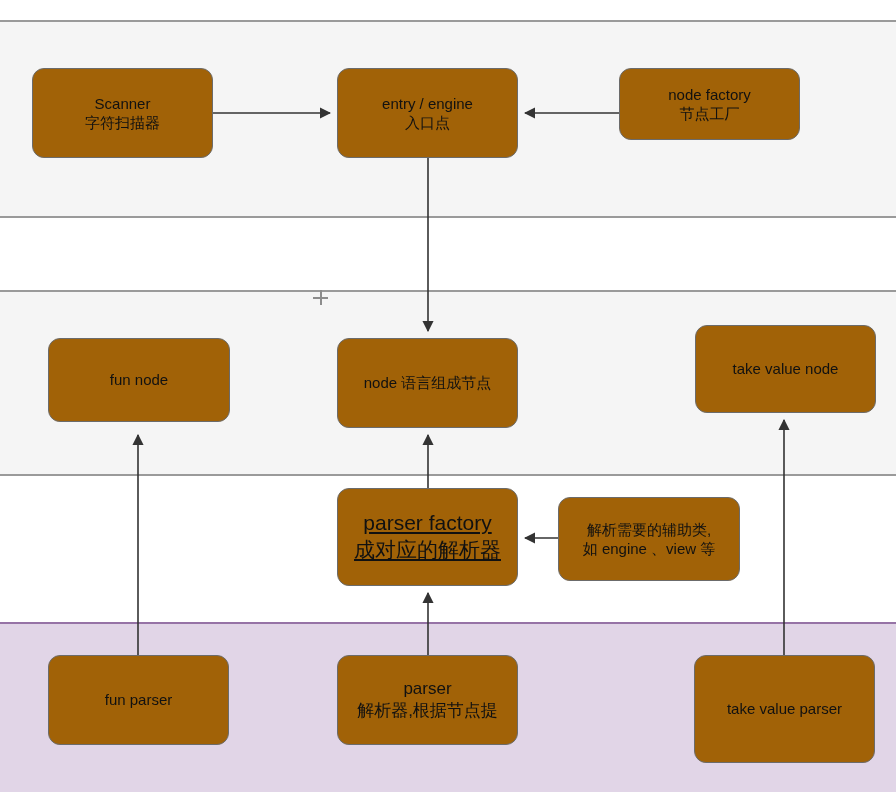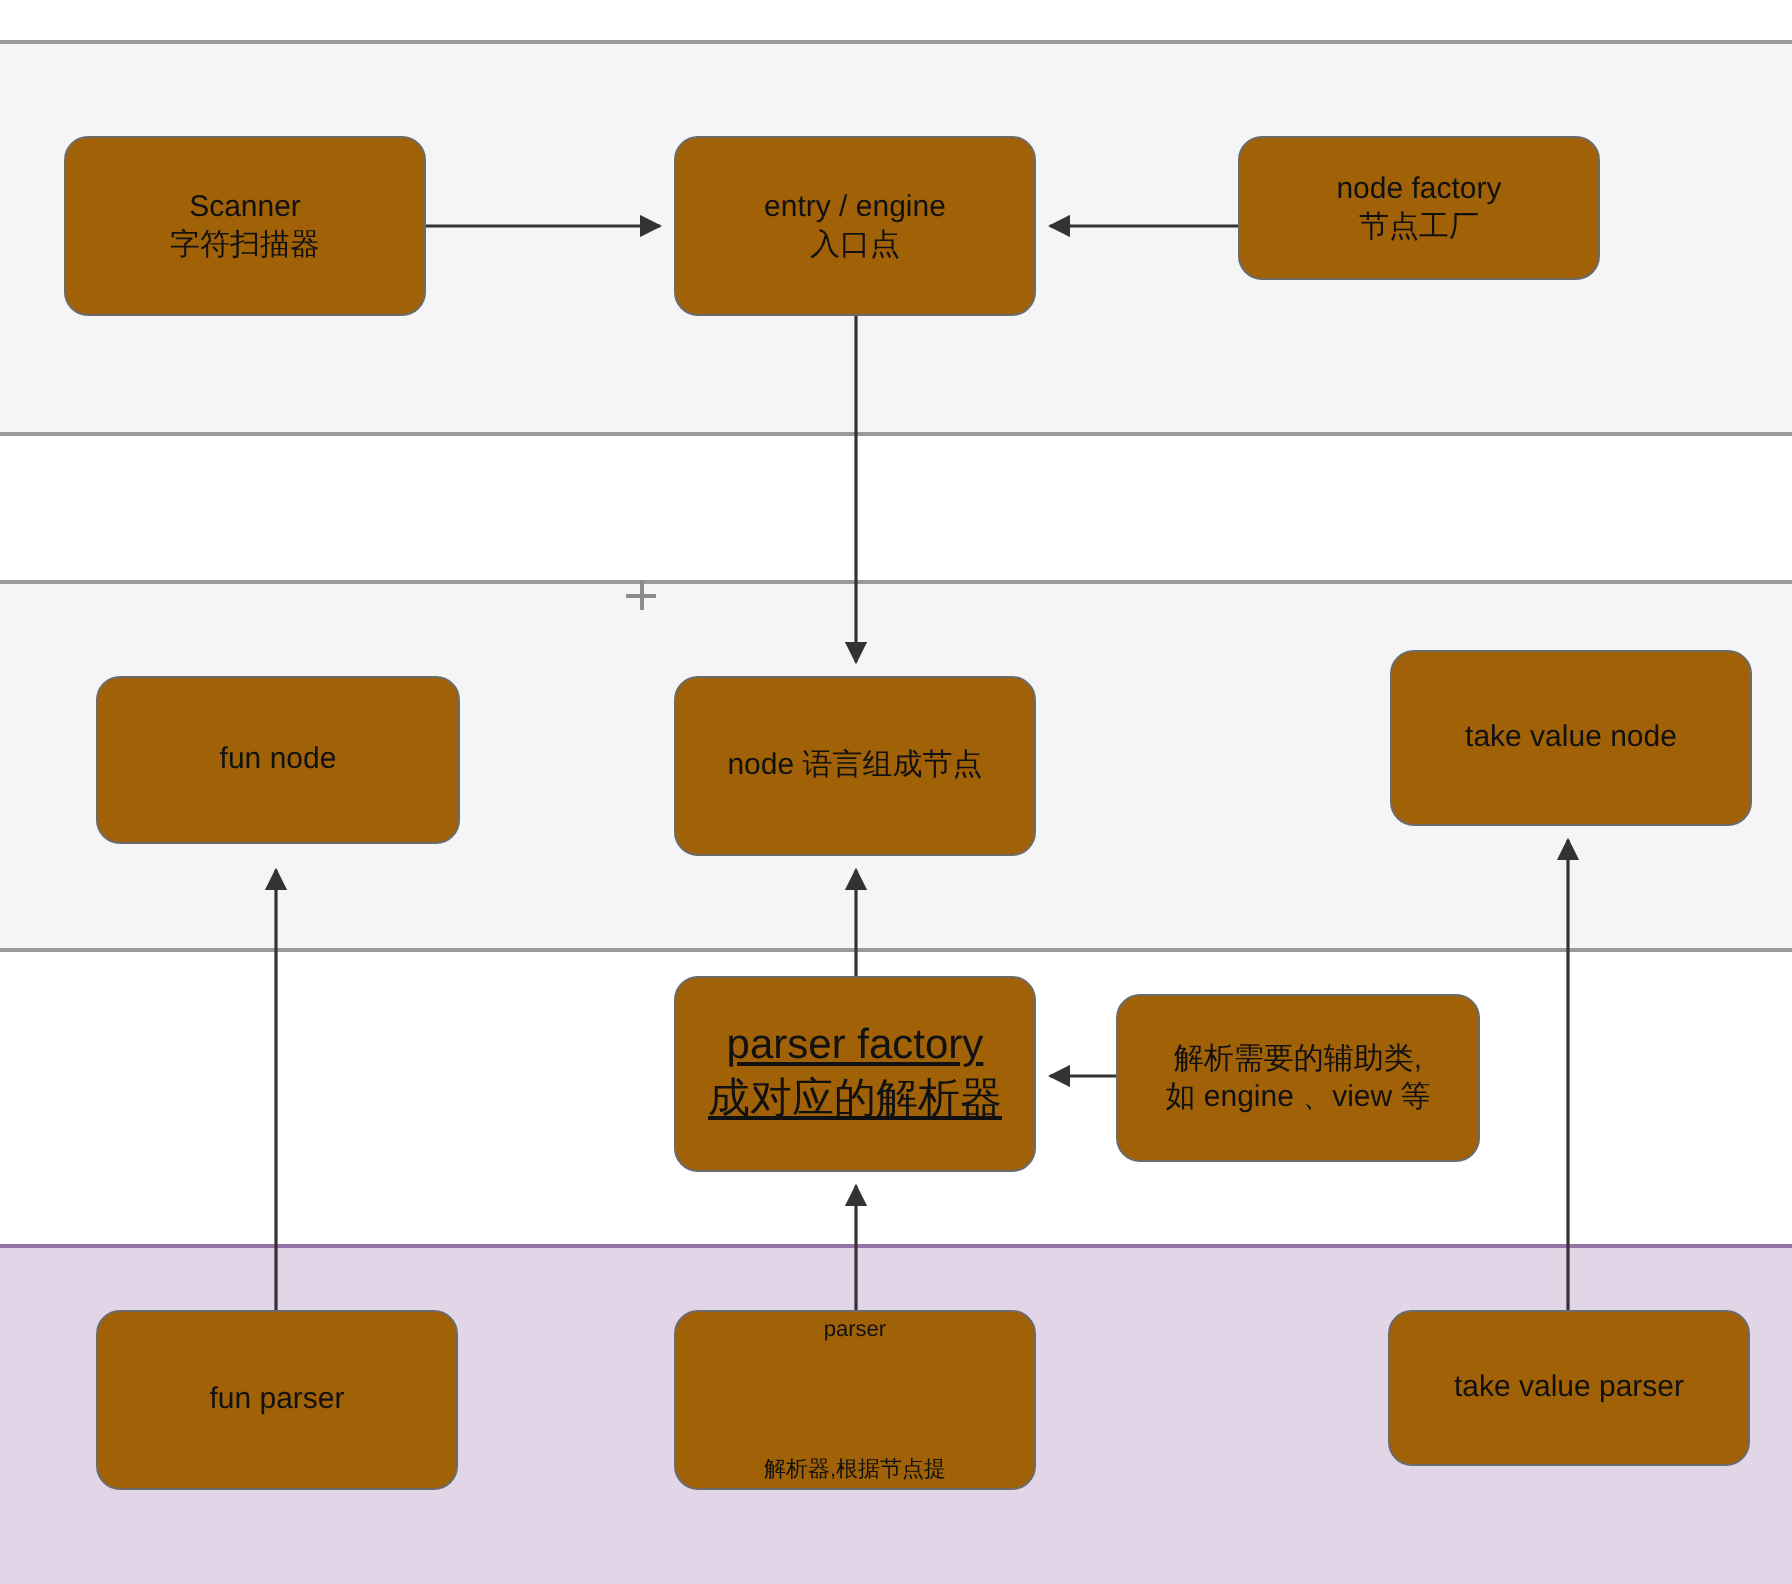--- a/index.html
+++ b/index.html
@@ -51,21 +51,21 @@
     text-align: center;
     color: #111111;
     line-height: 1.28;
     padding: 2px 6px;
   }
   .node .line {
     display: block;
     white-space: nowrap;
   }
   .fs-15 { font-size: 15px; }
-  .fs-16 { font-size: 11px; justify-content: space-between; }
+  .fs-16 { font-size: 17px; }
   .fs-21 { font-size: 21px; }
   .crosshair {
     position: absolute;
     width: 15px;
     height: 15px;
   }
   .crosshair::before,
   .crosshair::after {
     content: "";
     position: absolute;
@@ -137,20 +137,20 @@
         <span class="line">解析需要的辅助类,</span>
         <span class="line">如 engine 、view 等</span>
       </div>
       <div class="node fs-15" style="left: 48px; top: 655px; width: 181px; height: 90px;">
         <span class="line">fun parser</span>
       </div>
       <div class="node fs-16" style="left: 337px; top: 655px; width: 181px; height: 90px;">
         <span class="line">parser</span>
         <span class="line">解析器,根据节点提</span>
       </div>
-      <div class="node fs-15" style="left: 694px; top: 655px; width: 181px; height: 78px;">
+      <div class="node fs-15" style="left: 694px; top: 655px; width: 181px; height: 108px;">
         <span class="line">take value parser</span>
       </div>
     </div>
 
   <div class="crosshair" id="cursor" style="left: 313px; top: 290px;"></div>
 
 </div>
 
 </body></html>

